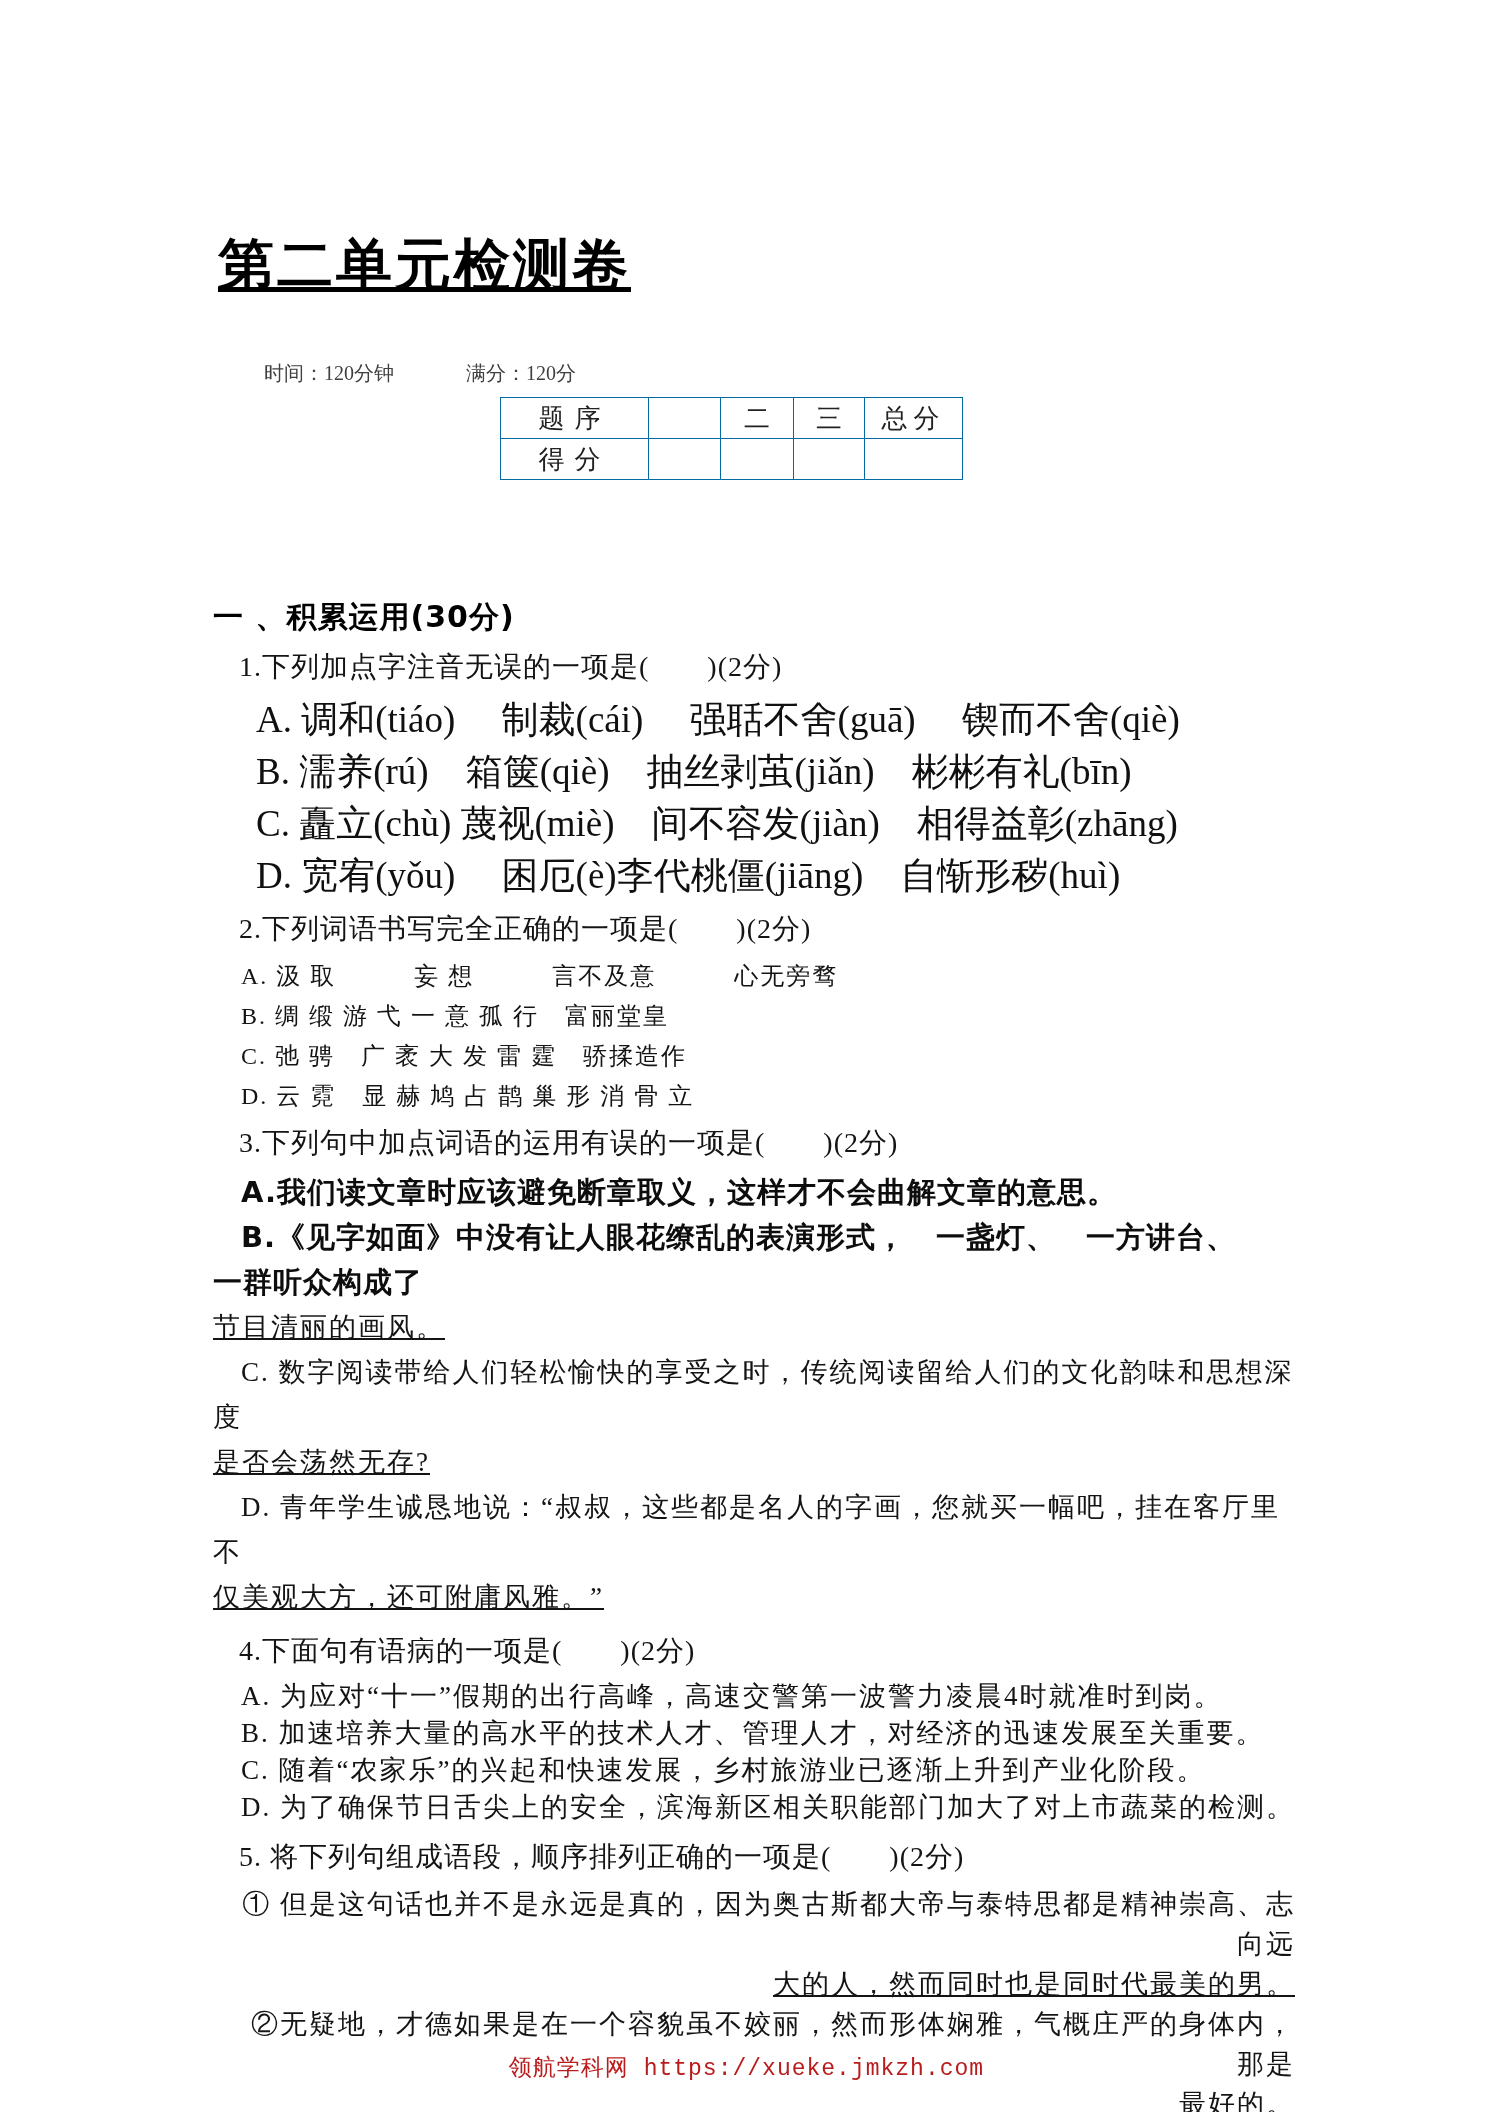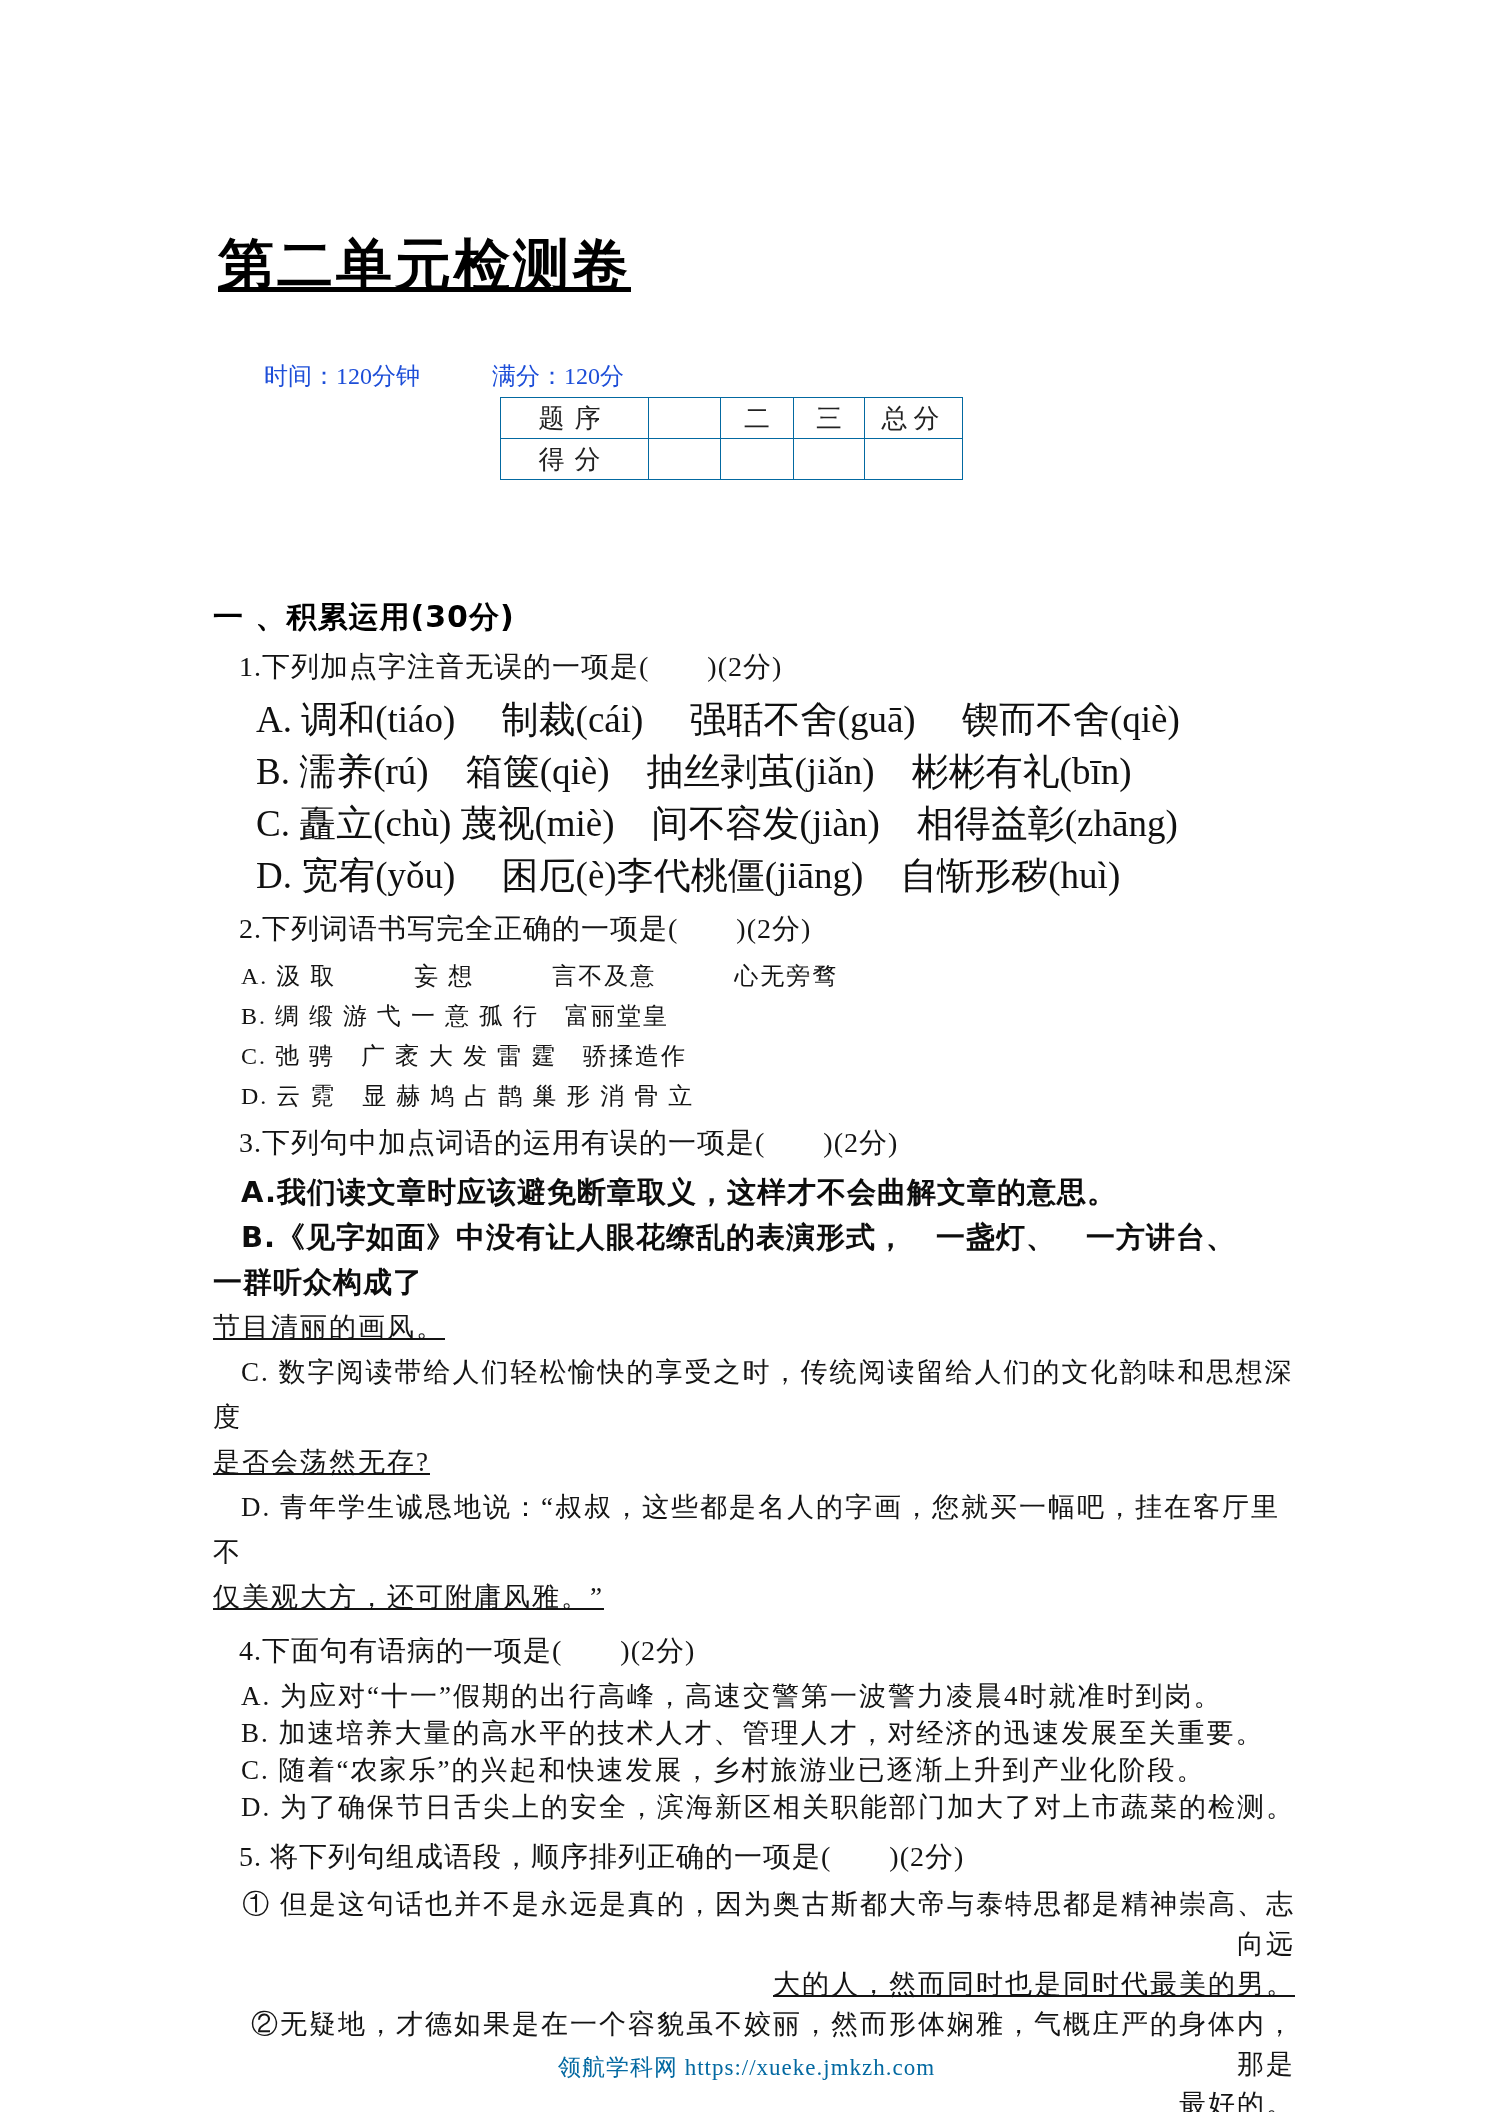--- a/index.html
+++ b/index.html
@@ -14,21 +14,21 @@
   
   .doc-title{
     position:absolute;left:218px;top:228px;
     font-size:56px;font-weight:700;letter-spacing:3px;
     font-family:"Liberation Serif","DejaVu Serif",serif;
     color:#000;
     text-decoration:underline;
   }
   .meta-line{
     position:absolute;left:264px;top:360px;
-    font-size:24px;color:#1d4ed8;
+    font-size:20px;color:#404040;
   }
   .meta-line .meta-time{display:inline-block;margin-right:72px;}
 
   
   .score-table{
     position:absolute;left:500px;top:397px;
     border-collapse:collapse;table-layout:fixed;
   }
   .score-table td{
     border:1px solid #0369a1;
@@ -66,22 +66,22 @@
   .cont-line{font-size:27px;line-height:45px;text-indent:0;letter-spacing:2px;margin:0;text-decoration:underline;}
   .q4 .body-line{line-height:37px;}
   .q5 .body-line,.q5 .cont-line{line-height:40px;text-align:right;}
   .gap-s{margin-top:8px;}
   .gap-m{margin-top:12px;}
 
   
   .footer{
     position:absolute;left:0;right:0;top:2052px;
     text-align:center;
-    font-family:Liberation Serif, serif;
-    font-size:23px;color:#0369a1;letter-spacing:1px;
+    font-family:Liberation Mono, monospace;
+    font-size:23px;color:#b91c1c;letter-spacing:1px;
   }
 </style>
 </head>
 <body>
 
 <div class="page">
 
   <div class="doc-title">第二单元检测卷</div>
 
   <div class="meta-line">

